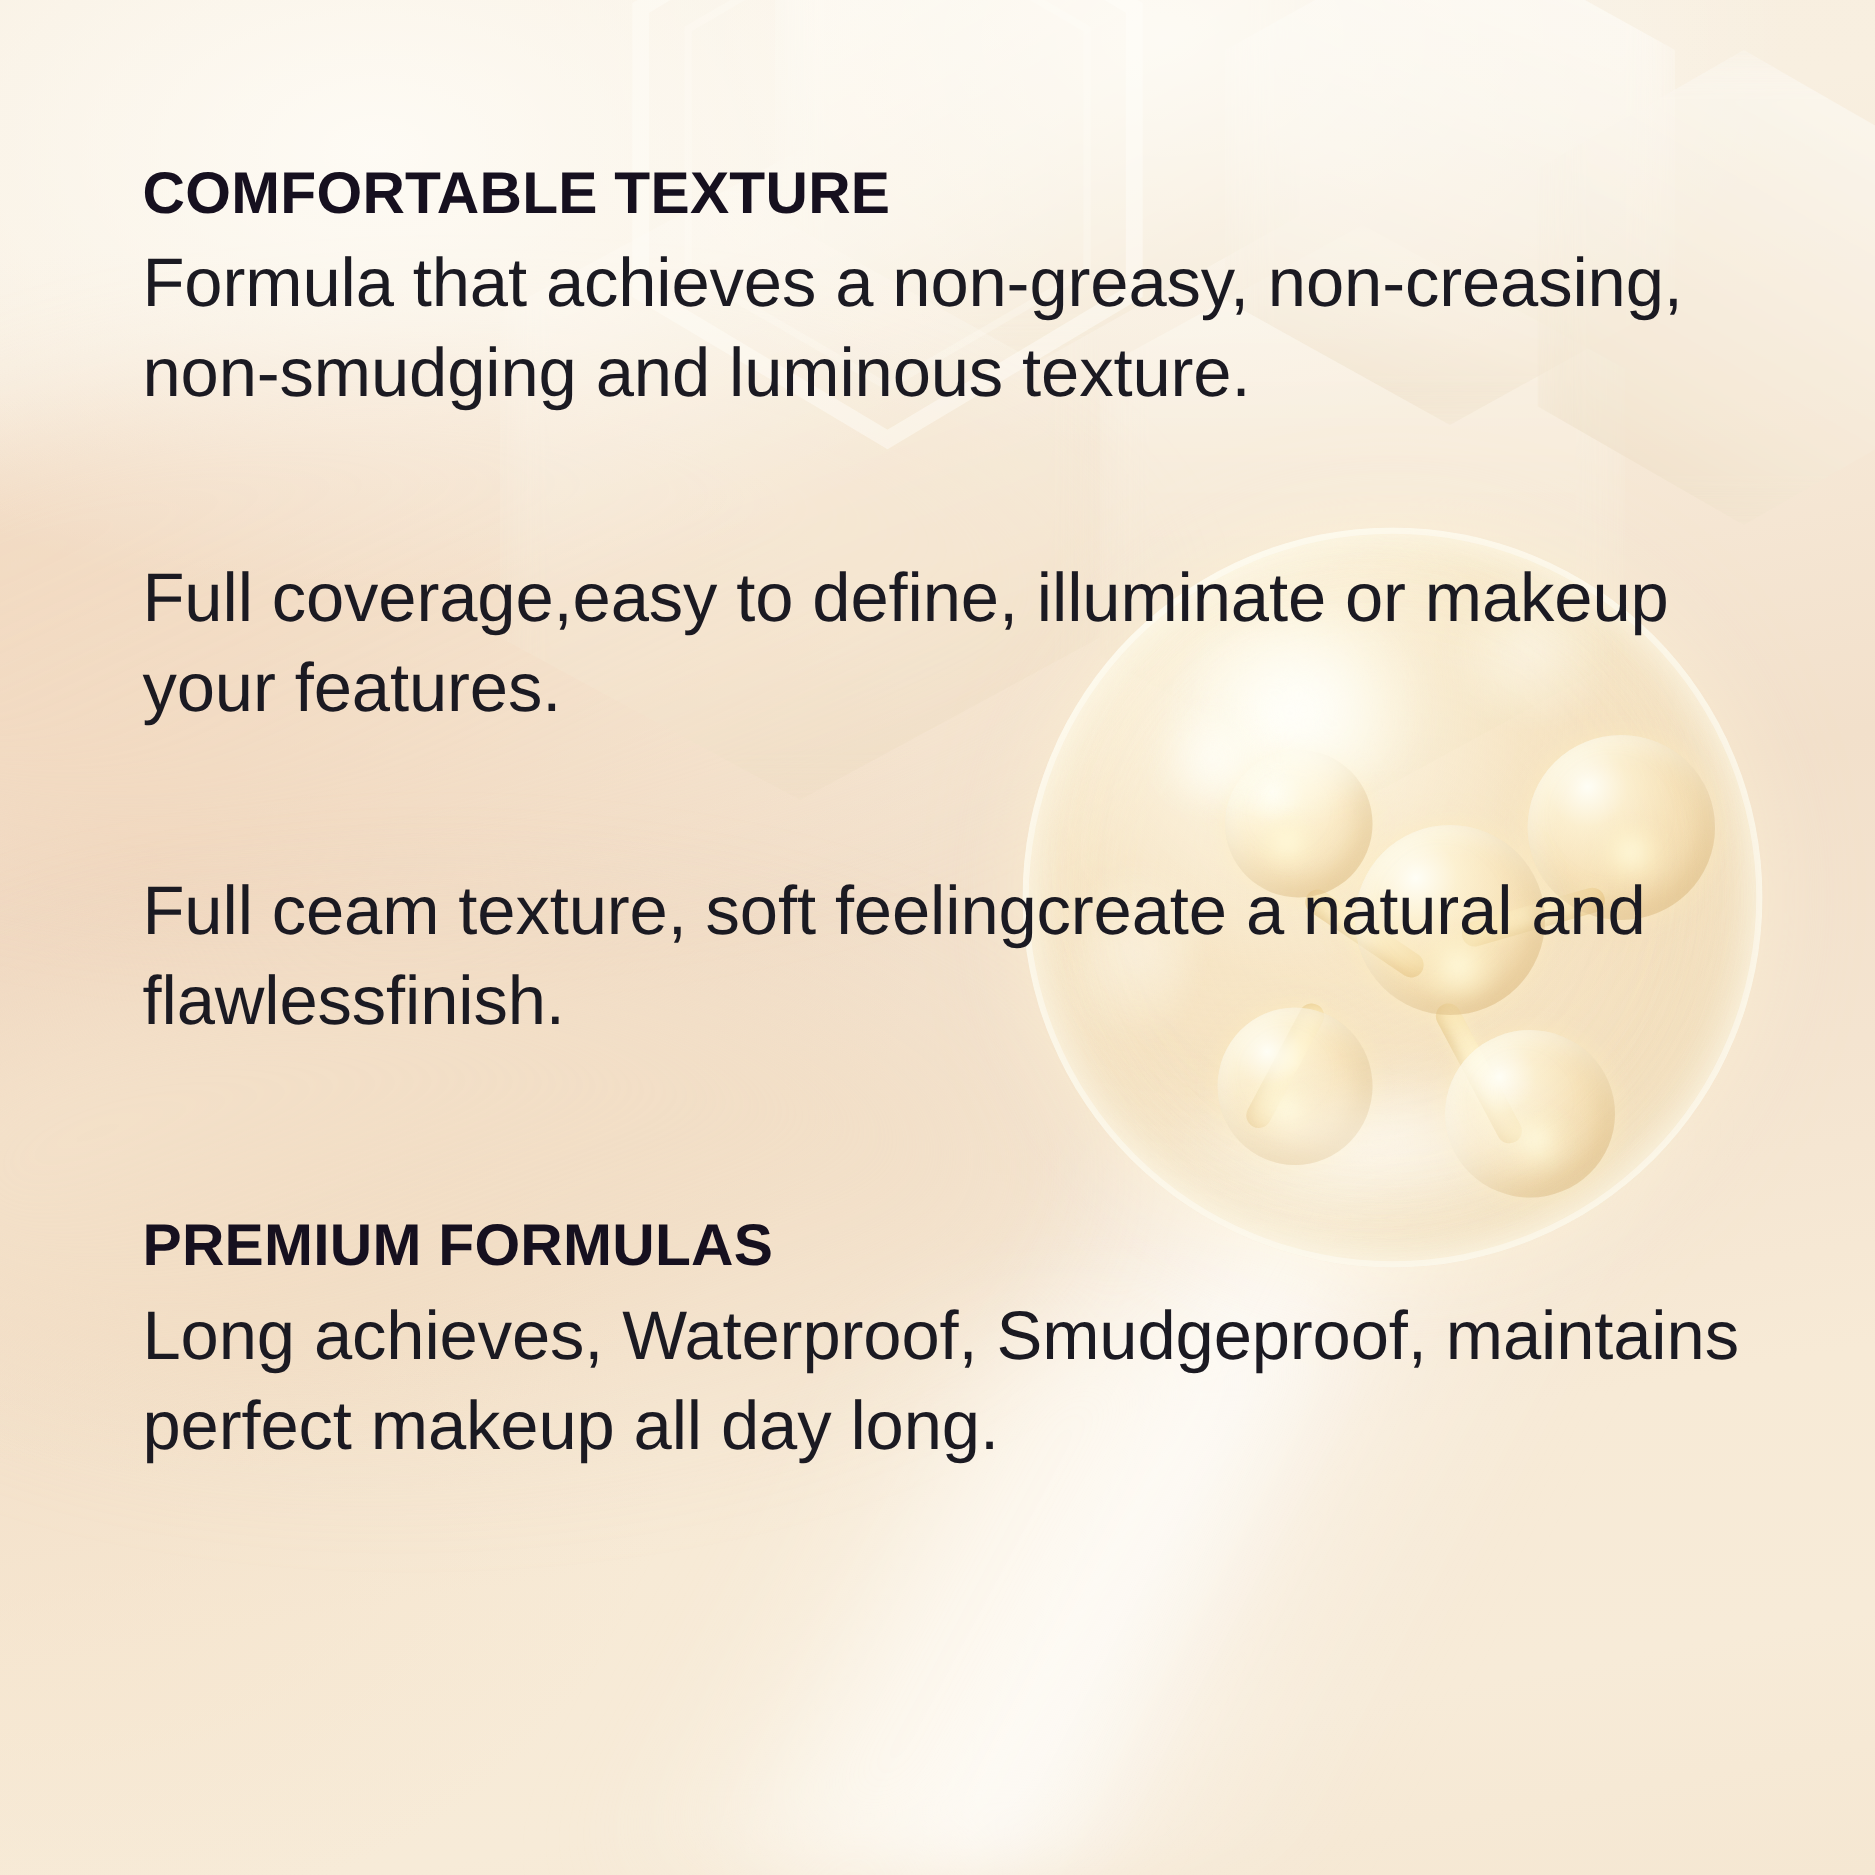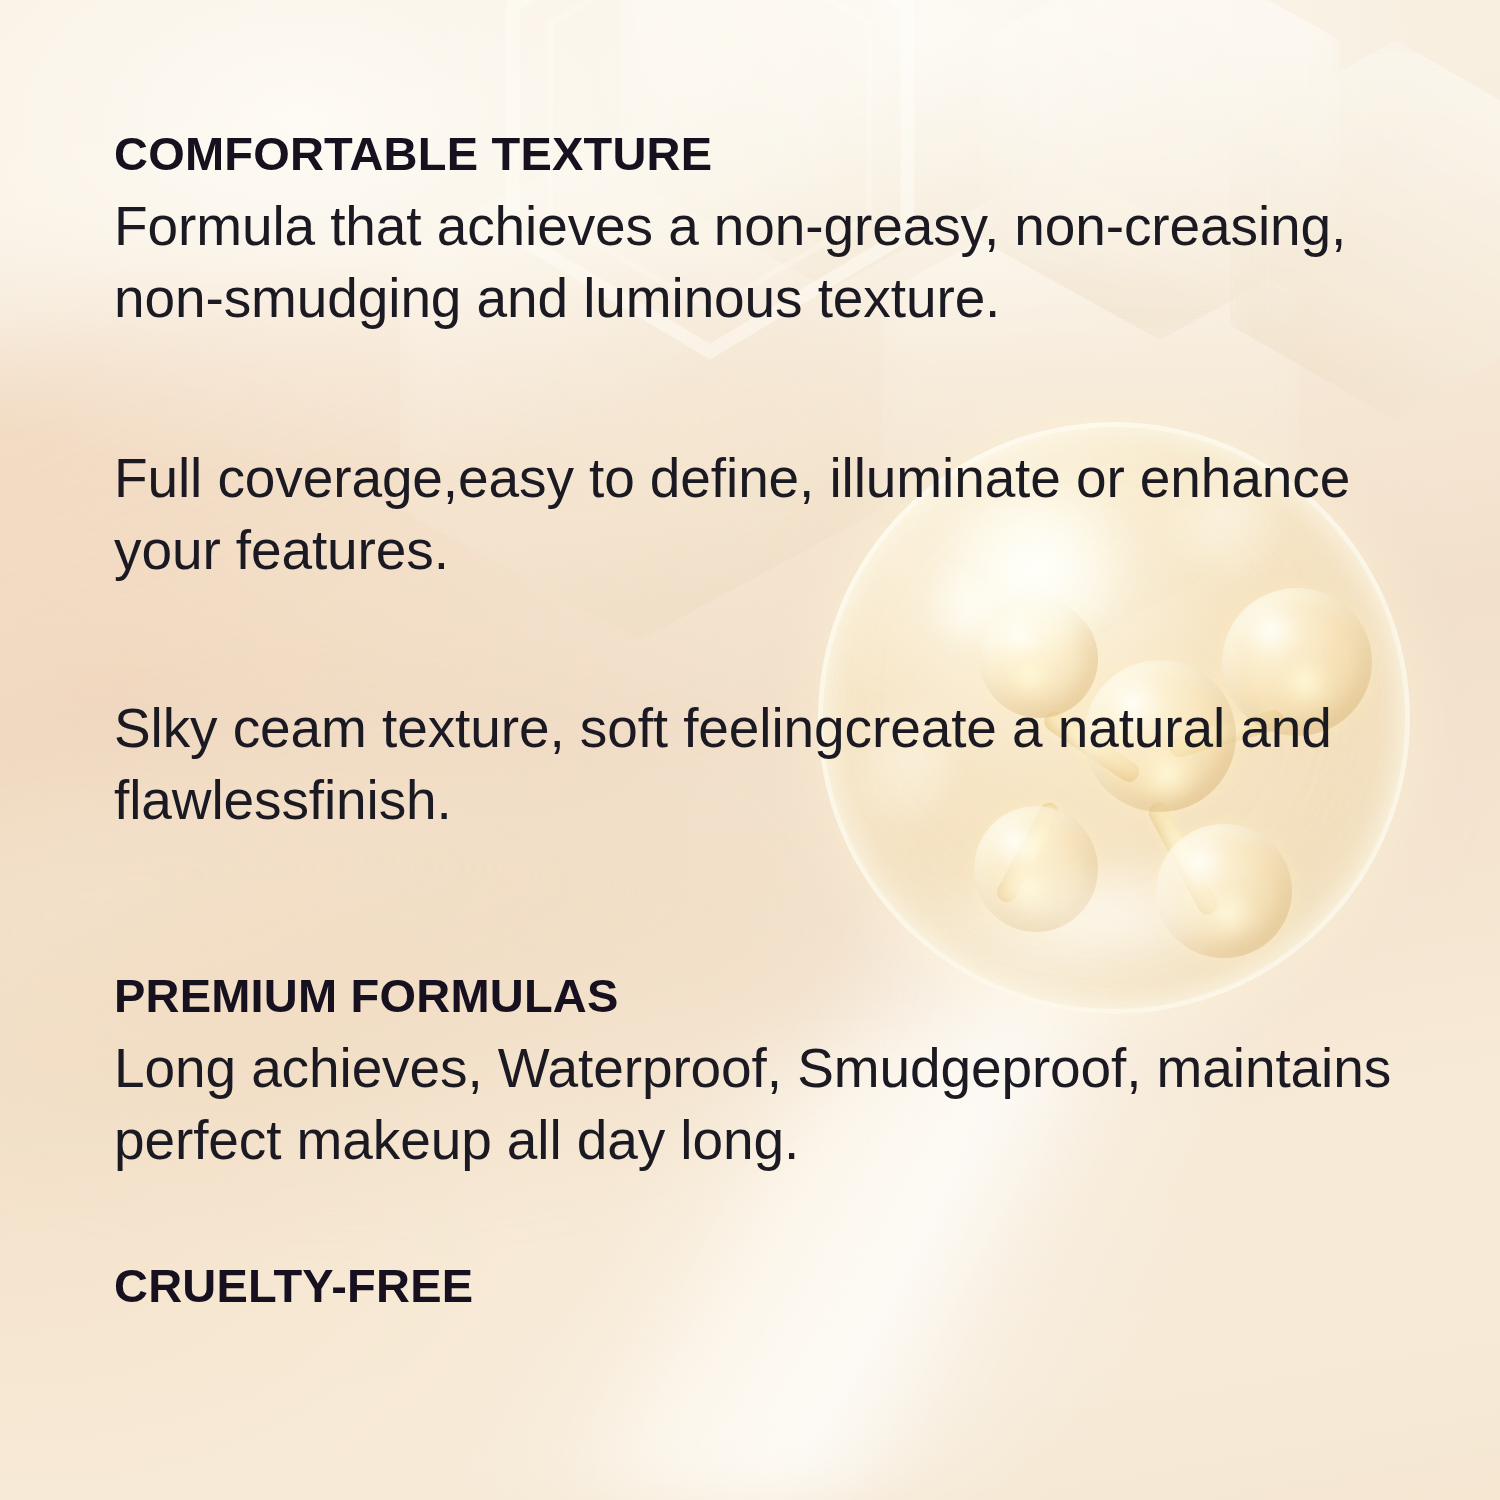--- a/index.html
+++ b/index.html
@@ -282,30 +282,29 @@
   </div>
 
   <div class="content">
 
     <div class="feature f1">
       <h2 class="feature-title">COMFORTABLE TEXTURE</h2>
       <p class="feature-body">Formula that achieves a non-greasy, non-creasing, non-smudging and luminous texture.</p>
     </div>
 
     <div class="feature f2">
-      <p class="feature-body">Full coverage,easy to define, illuminate or enhance your features.</p>
+      <p class="feature-body">Full coverage,easy to define, illuminate or makeup your features.</p>
     </div>
 
     <div class="feature f3">
-      <p class="feature-body">Slky ceam texture, soft feelingcreate a natural and flawlessfinish.</p>
+      <p class="feature-body">Full ceam texture, soft feelingcreate a natural and flawlessfinish.</p>
     </div>
 
     <div class="feature f4">
       <h2 class="feature-title">PREMIUM FORMULAS</h2>
       <p class="feature-body">Long achieves, Waterproof, Smudgeproof, maintains perfect makeup all day long.</p>
     </div>
 
     <div class="feature f5">
-      <h2 class="feature-title">CRUELTY-FREE</h2>
     </div>
 
   </div>
 </div>
 
 </body></html>

